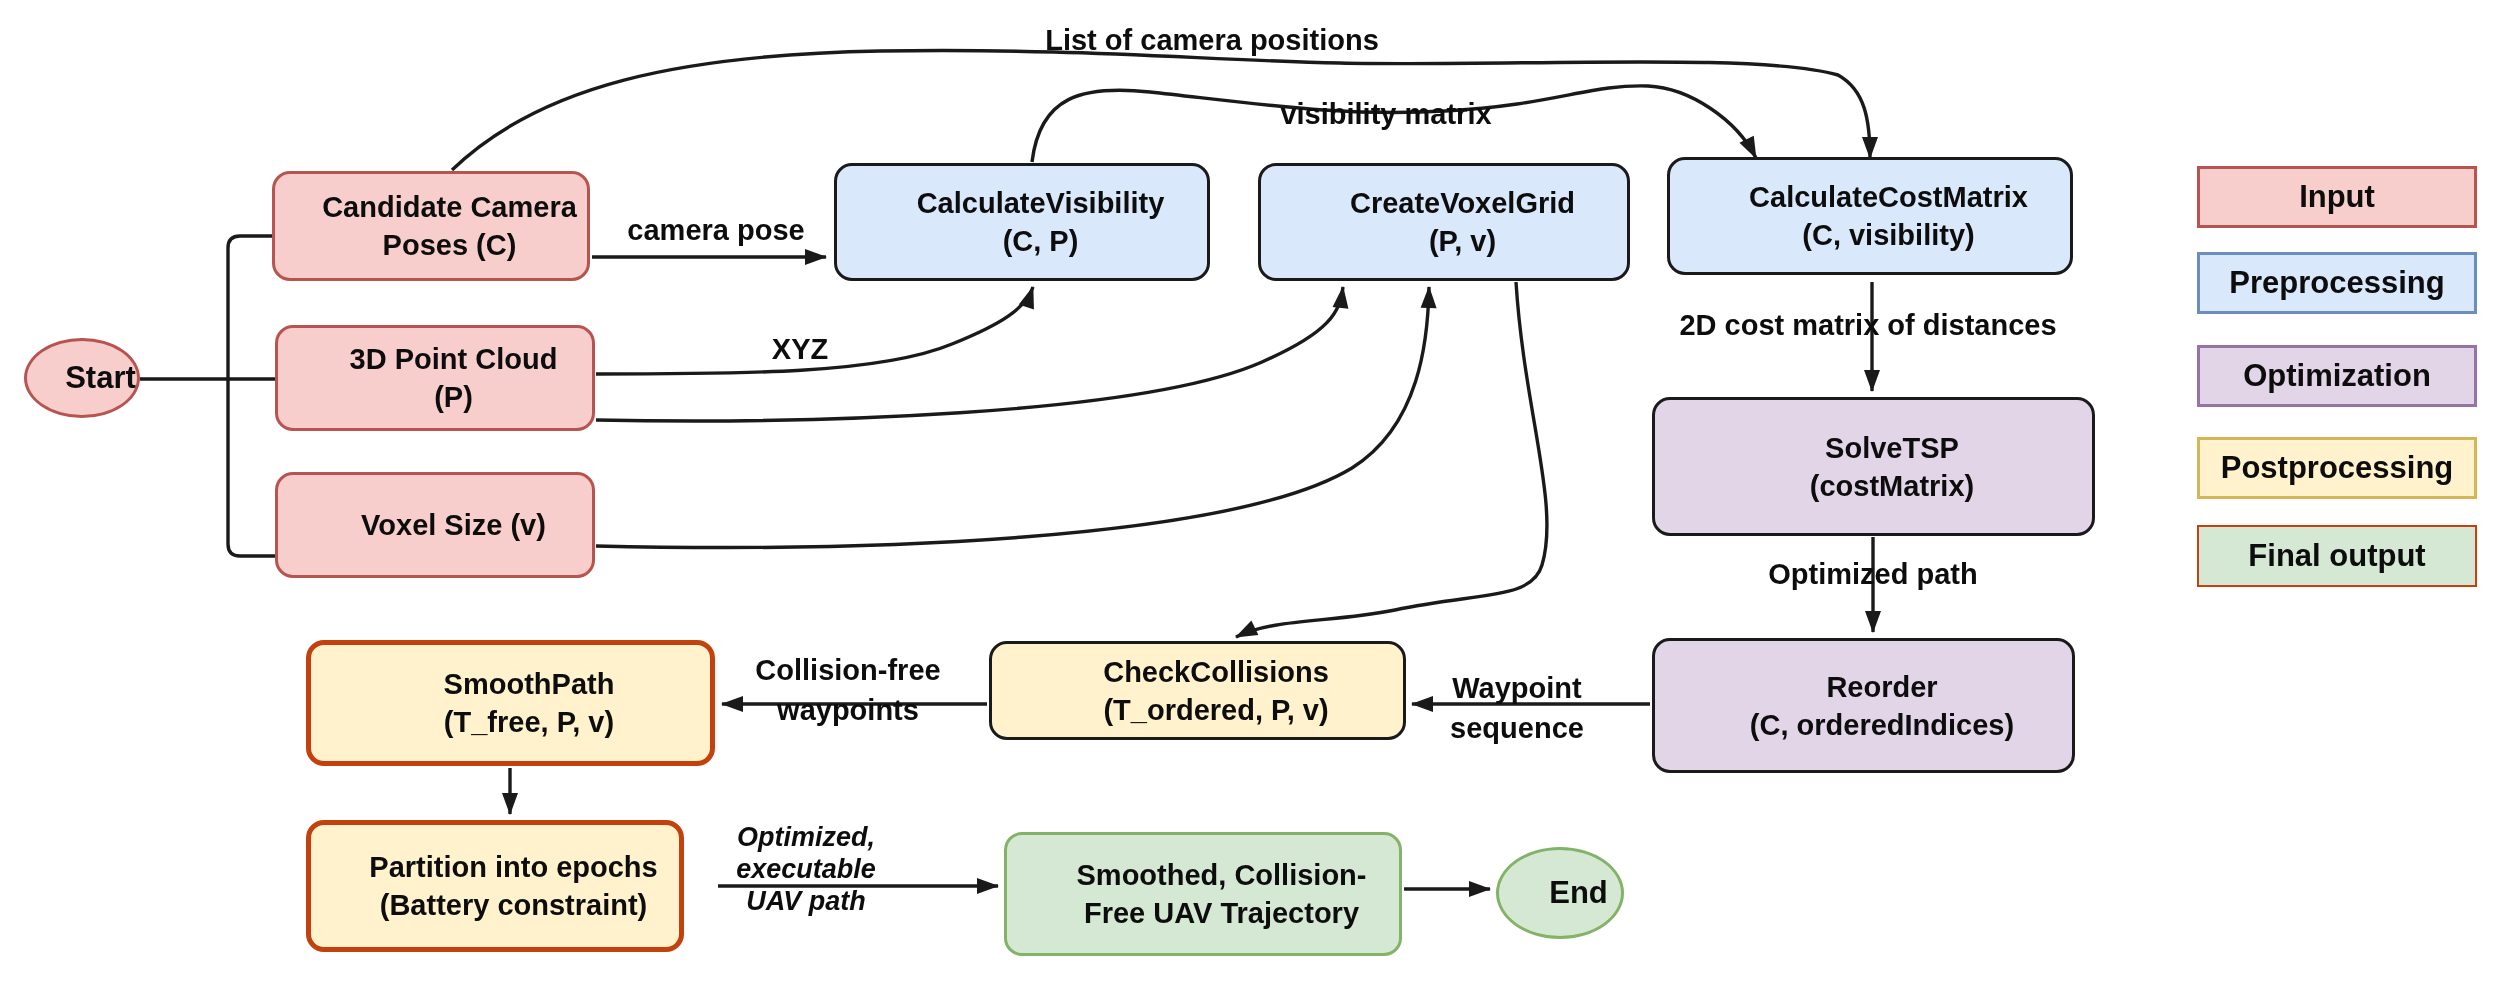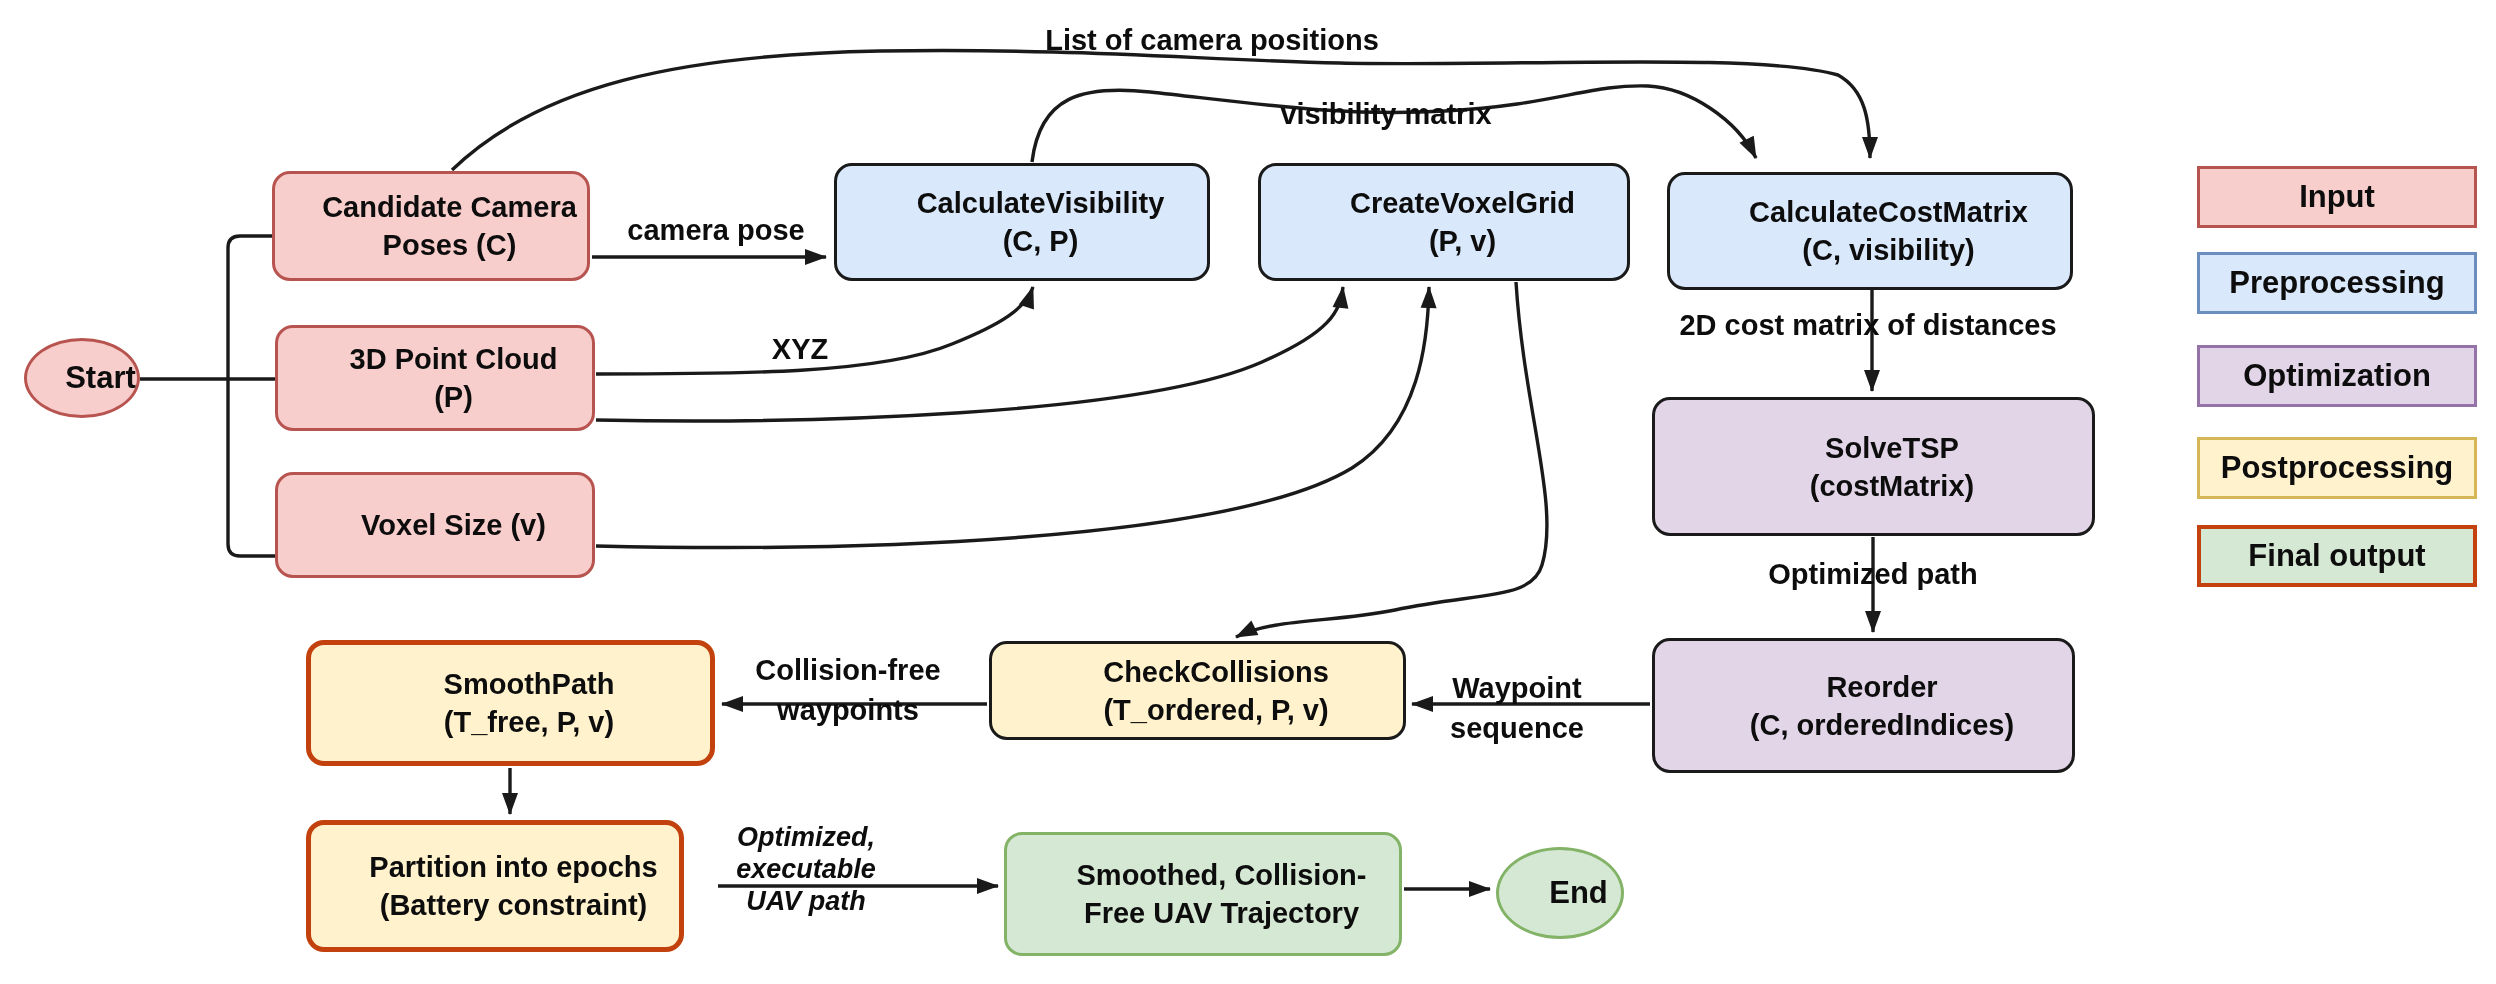--- a/index.html
+++ b/index.html
@@ -44,21 +44,21 @@
     position:absolute;left:2197px;width:280px;height:62px;
     box-sizing:border-box;
     display:flex;align-items:center;justify-content:center;
     font-weight:bold;font-size:31px;color:#0d0d0d;
     z-index:2;
   }
   .lg-input{background:#f8cecc;border:3px solid #b85450;}
   .lg-pre  {background:#dae8fc;border:3px solid #6c8ebf;}
   .lg-opt  {background:#e1d5e7;border:3px solid #9673a6;}
   .lg-post {background:#fff2cc;border:3px solid #d6b656;}
-  .lg-final{background:#d5e8d4;border:4px solid #c2410c;}
+  .lg-final{background:#d5e8d4;border:2px solid #c2410c;}
 </style>
 </head>
 <body>
 
 <div id="stage">
 
   <svg id="edges" viewBox="0 0 2496 984">
     <defs>
       <marker id="ah" markerUnits="userSpaceOnUse" markerWidth="26" markerHeight="20" refX="22" refY="9" orient="auto">
         <path d="M1,1 L23,9 L1,17 z" fill="#1a1a1a"></path>
@@ -121,21 +121,21 @@
   <div class="node blue" style="left:834px;top:163px;width:376px;height:118px">
     <span>CalculateVisibility</span>
     <span>(C, P)</span>
   </div>
 
   <div class="node blue" style="left:1258px;top:163px;width:372px;height:118px">
     <span>CreateVoxelGrid</span>
     <span>(P, v)</span>
   </div>
 
-  <div class="node blue" style="left:1667px;top:172px;width:406px;height:118px">
+  <div class="node blue" style="left:1667px;top:157px;width:406px;height:118px">
     <span>CalculateCostMatrix</span>
     <span>(C, visibility)</span>
   </div>
 
   <div class="node purple" style="left:1652px;top:397px;width:443px;height:139px">
     <span>SolveTSP</span>
     <span>(costMatrix)</span>
   </div>
 
   <div class="node purple" style="left:1652px;top:638px;width:423px;height:135px">

